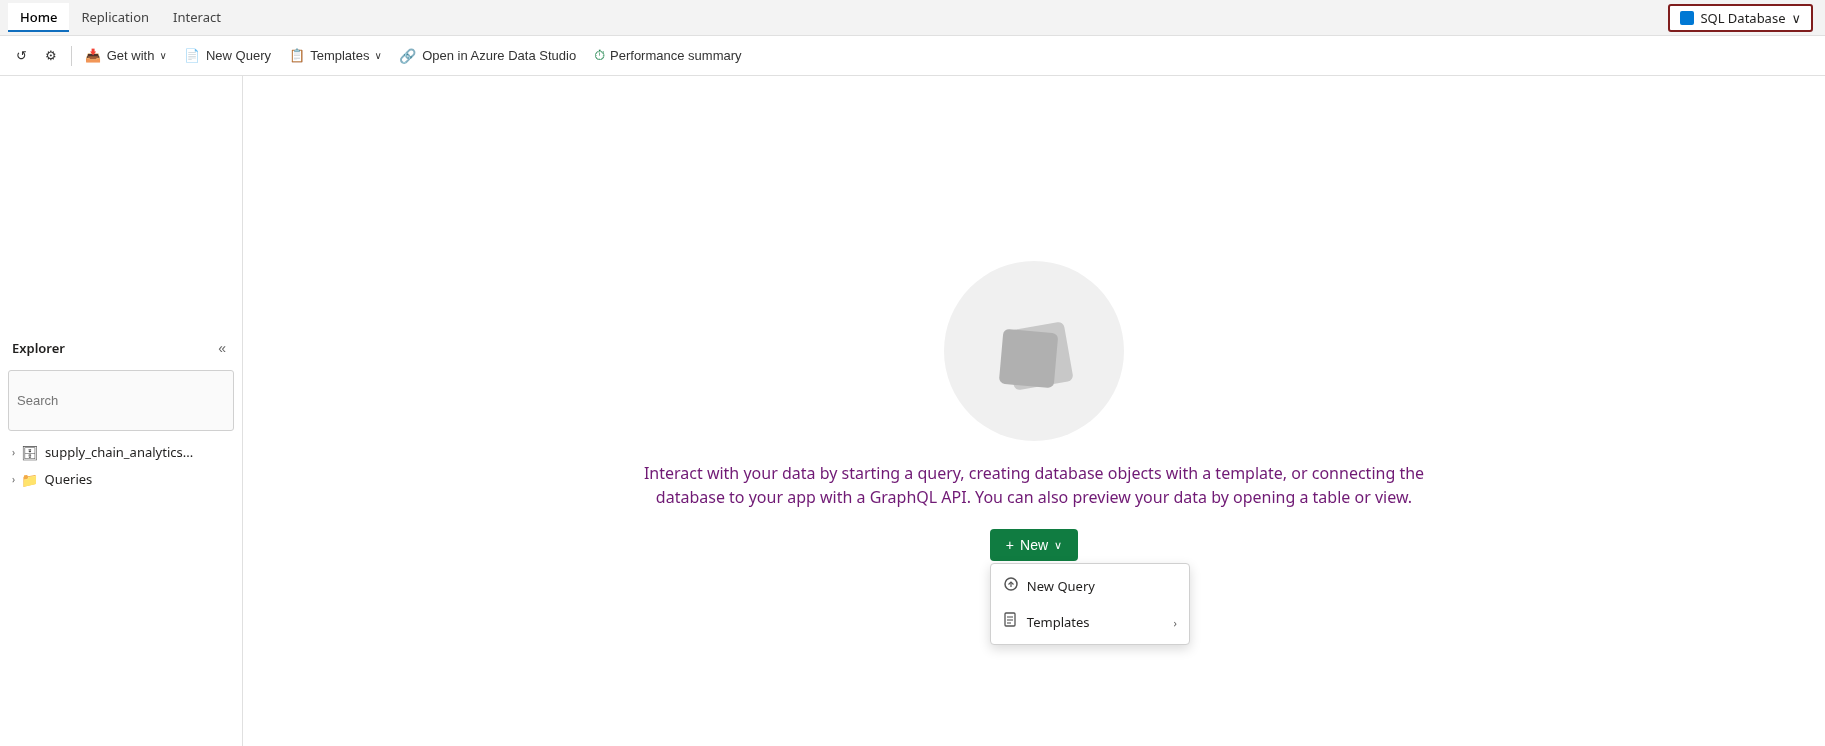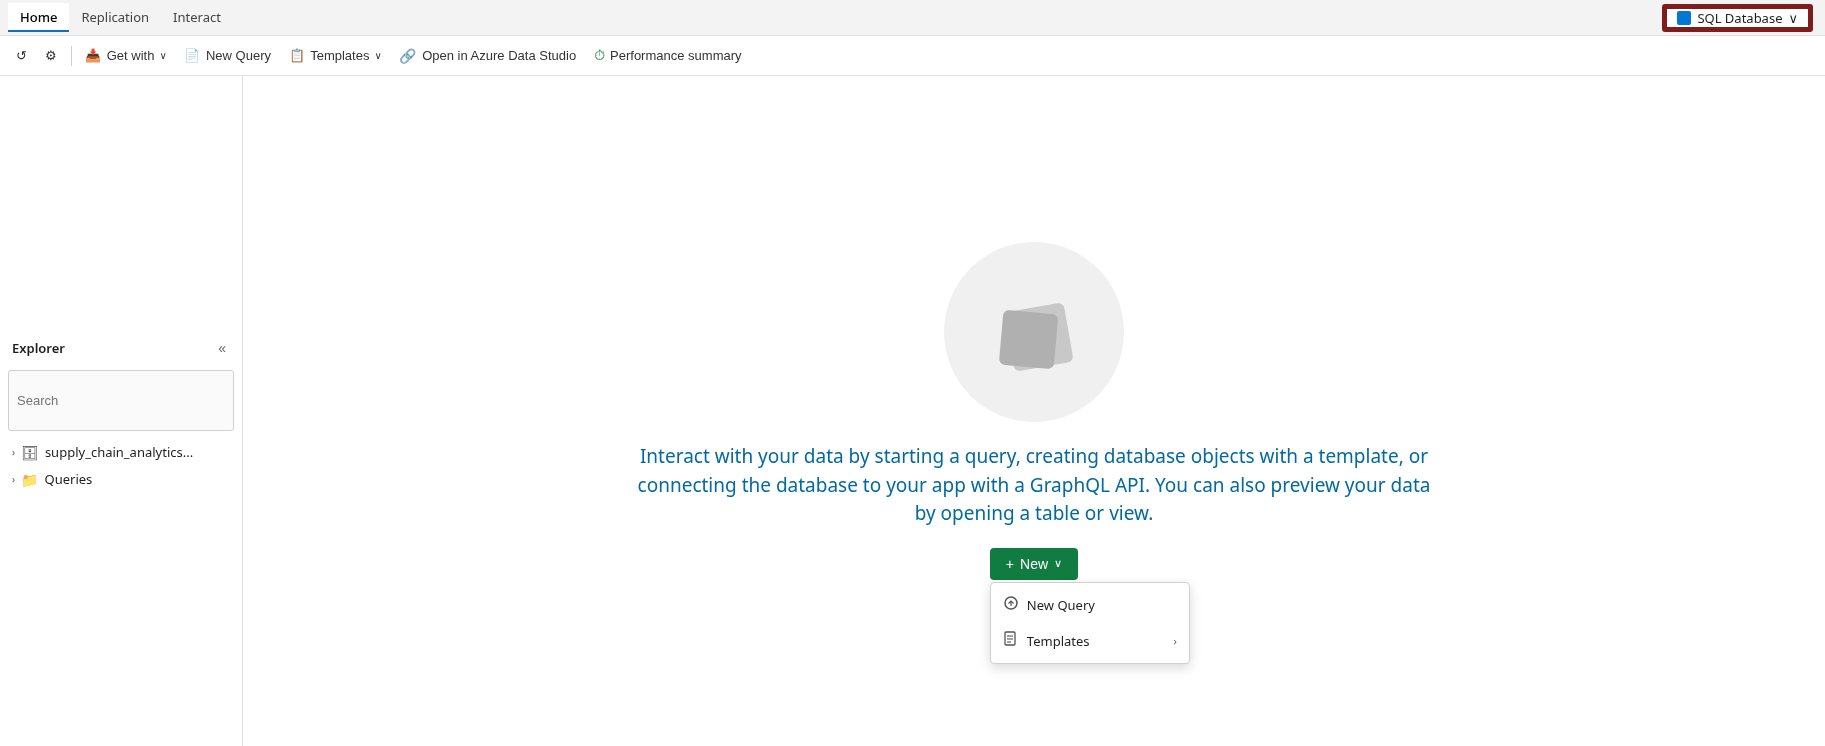--- a/index.html
+++ b/index.html
@@ -142,22 +142,22 @@
       justify-content: center;
       margin-bottom: 8px;
     }
 
     .empty-title {
       font-size: 18px;
       font-weight: 600;
       color: #201f1e;
     }
     .empty-desc {
-      font-size: 19px;
-      color: #0369a1;
+      font-size: 16px;
+      color: #701a75;
       line-height: 1.5;
       max-width: 800px;
     }
 
     
     .new-btn {
       display: flex;
       align-items: center;
       gap: 6px;
       background: #107c41;
@@ -212,21 +212,21 @@
 
     
     .db-selector {
       position: fixed;
       top: 4px;
       right: 12px;
       display: flex;
       align-items: center;
       gap: 6px;
       background: #fff;
-      border: 5px solid #7f1d1d;
+      border: 2px solid #7f1d1d;
       border-radius: 3px;
       padding: 3px 10px;
       font-size: 13px;
       cursor: pointer;
       height: 28px;
     }
     .db-selector .db-icon {
       width: 14px;
       height: 14px;
       background: #0078d4;

